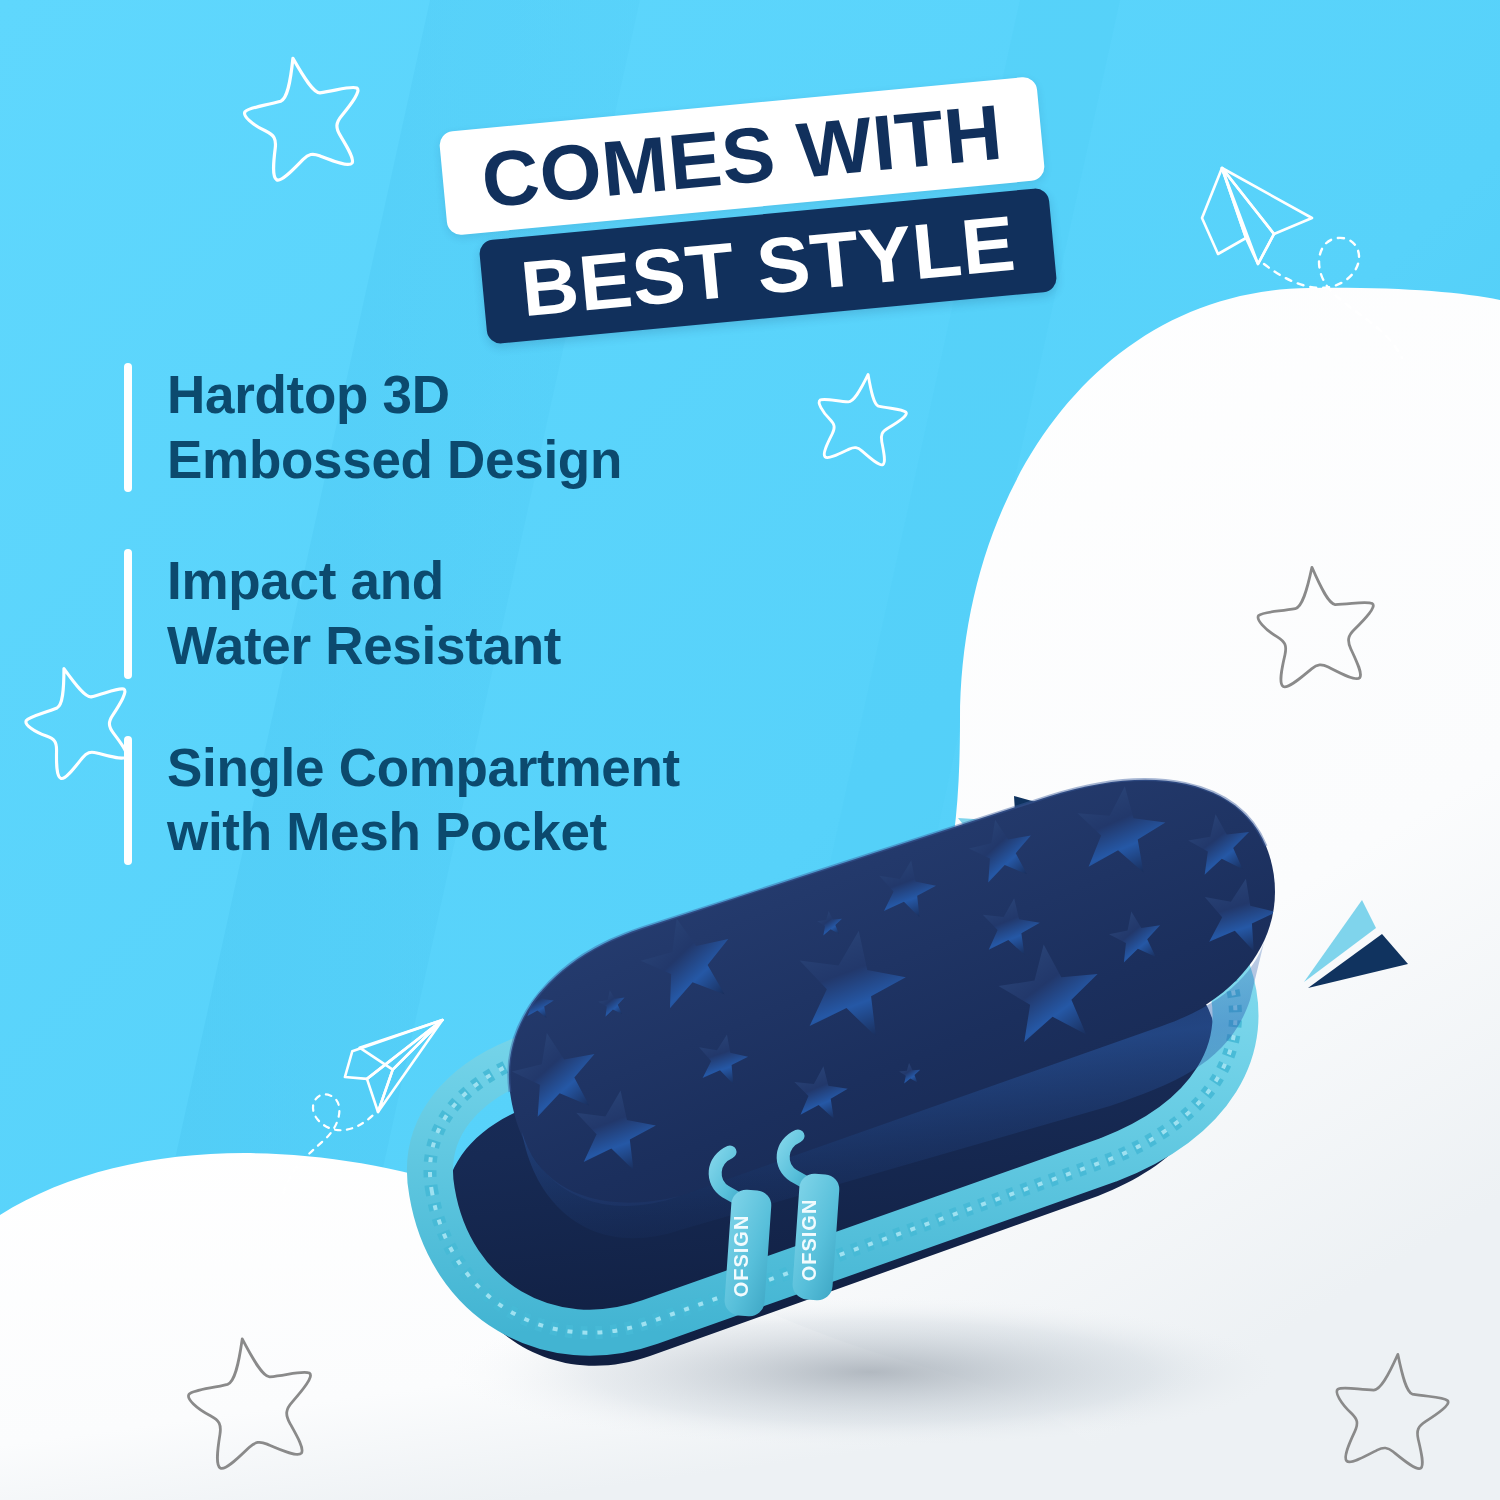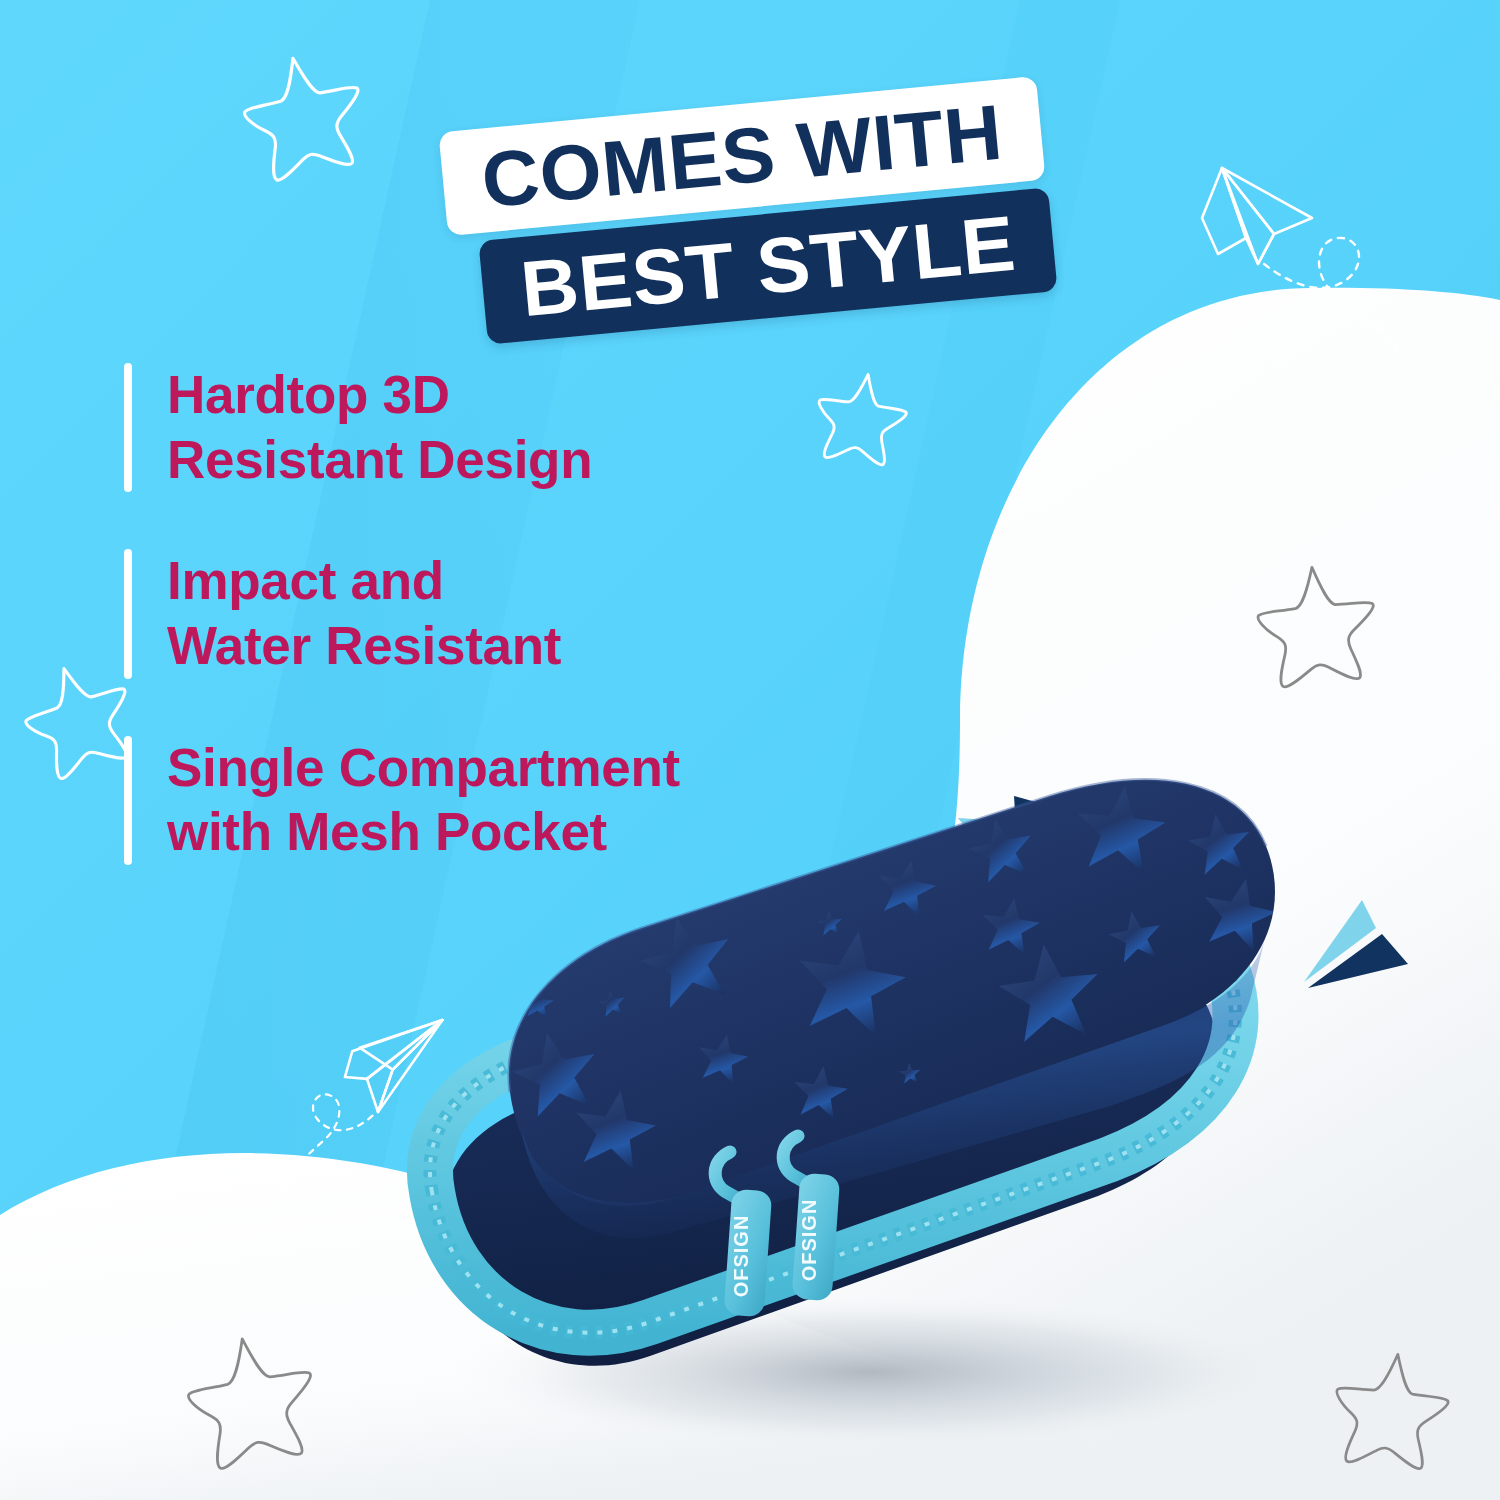--- a/index.html
+++ b/index.html
@@ -78,21 +78,21 @@
   }
   .feature-bar {
     flex: 0 0 auto;
     width: 8px;
     border-radius: 4px;
     background: #FFFFFF;
     margin-right: 35px;
     align-self: stretch;
   }
   .feature-text {
-    color: #be185d;
+    color: #0c4a6e;
     font-size: 53px;
     font-weight: 700;
     line-height: 1.22;
     letter-spacing: -0.3px;
   }
   .feature-text .l2 { display: block; }
 
   
   #product {
     position: absolute;
@@ -205,21 +205,21 @@
       <span>BEST STYLE</span>
     </div>
   </div>
 
   <div id="features">
 
     <div class="feature">
       <div class="feature-bar"></div>
       <div class="feature-text">
         <span class="l1">Hardtop 3D</span>
-        <span class="l2">Resistant Design</span>
+        <span class="l2">Embossed Design</span>
       </div>
     </div>
 
     <div class="feature">
       <div class="feature-bar"></div>
       <div class="feature-text">
         <span class="l1">Impact and</span>
         <span class="l2">Water Resistant</span>
       </div>
     </div>

